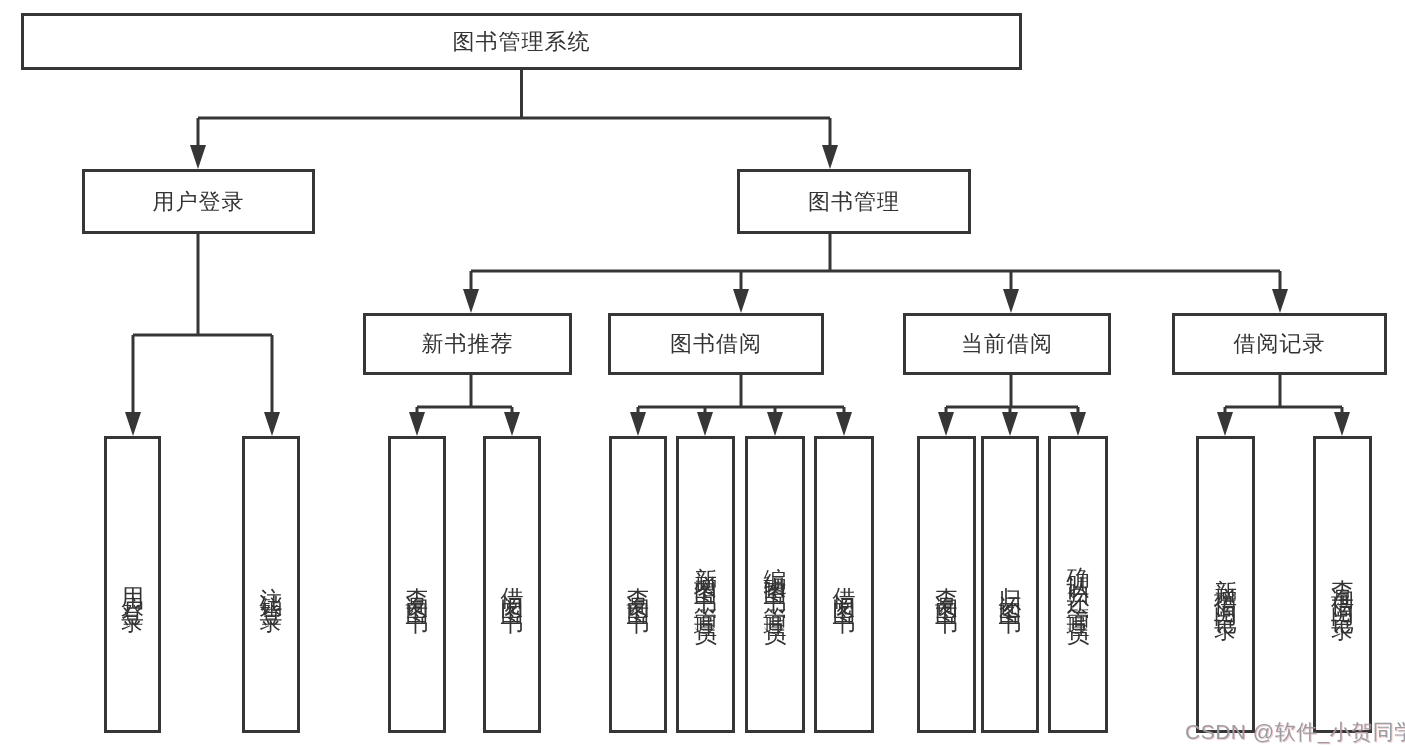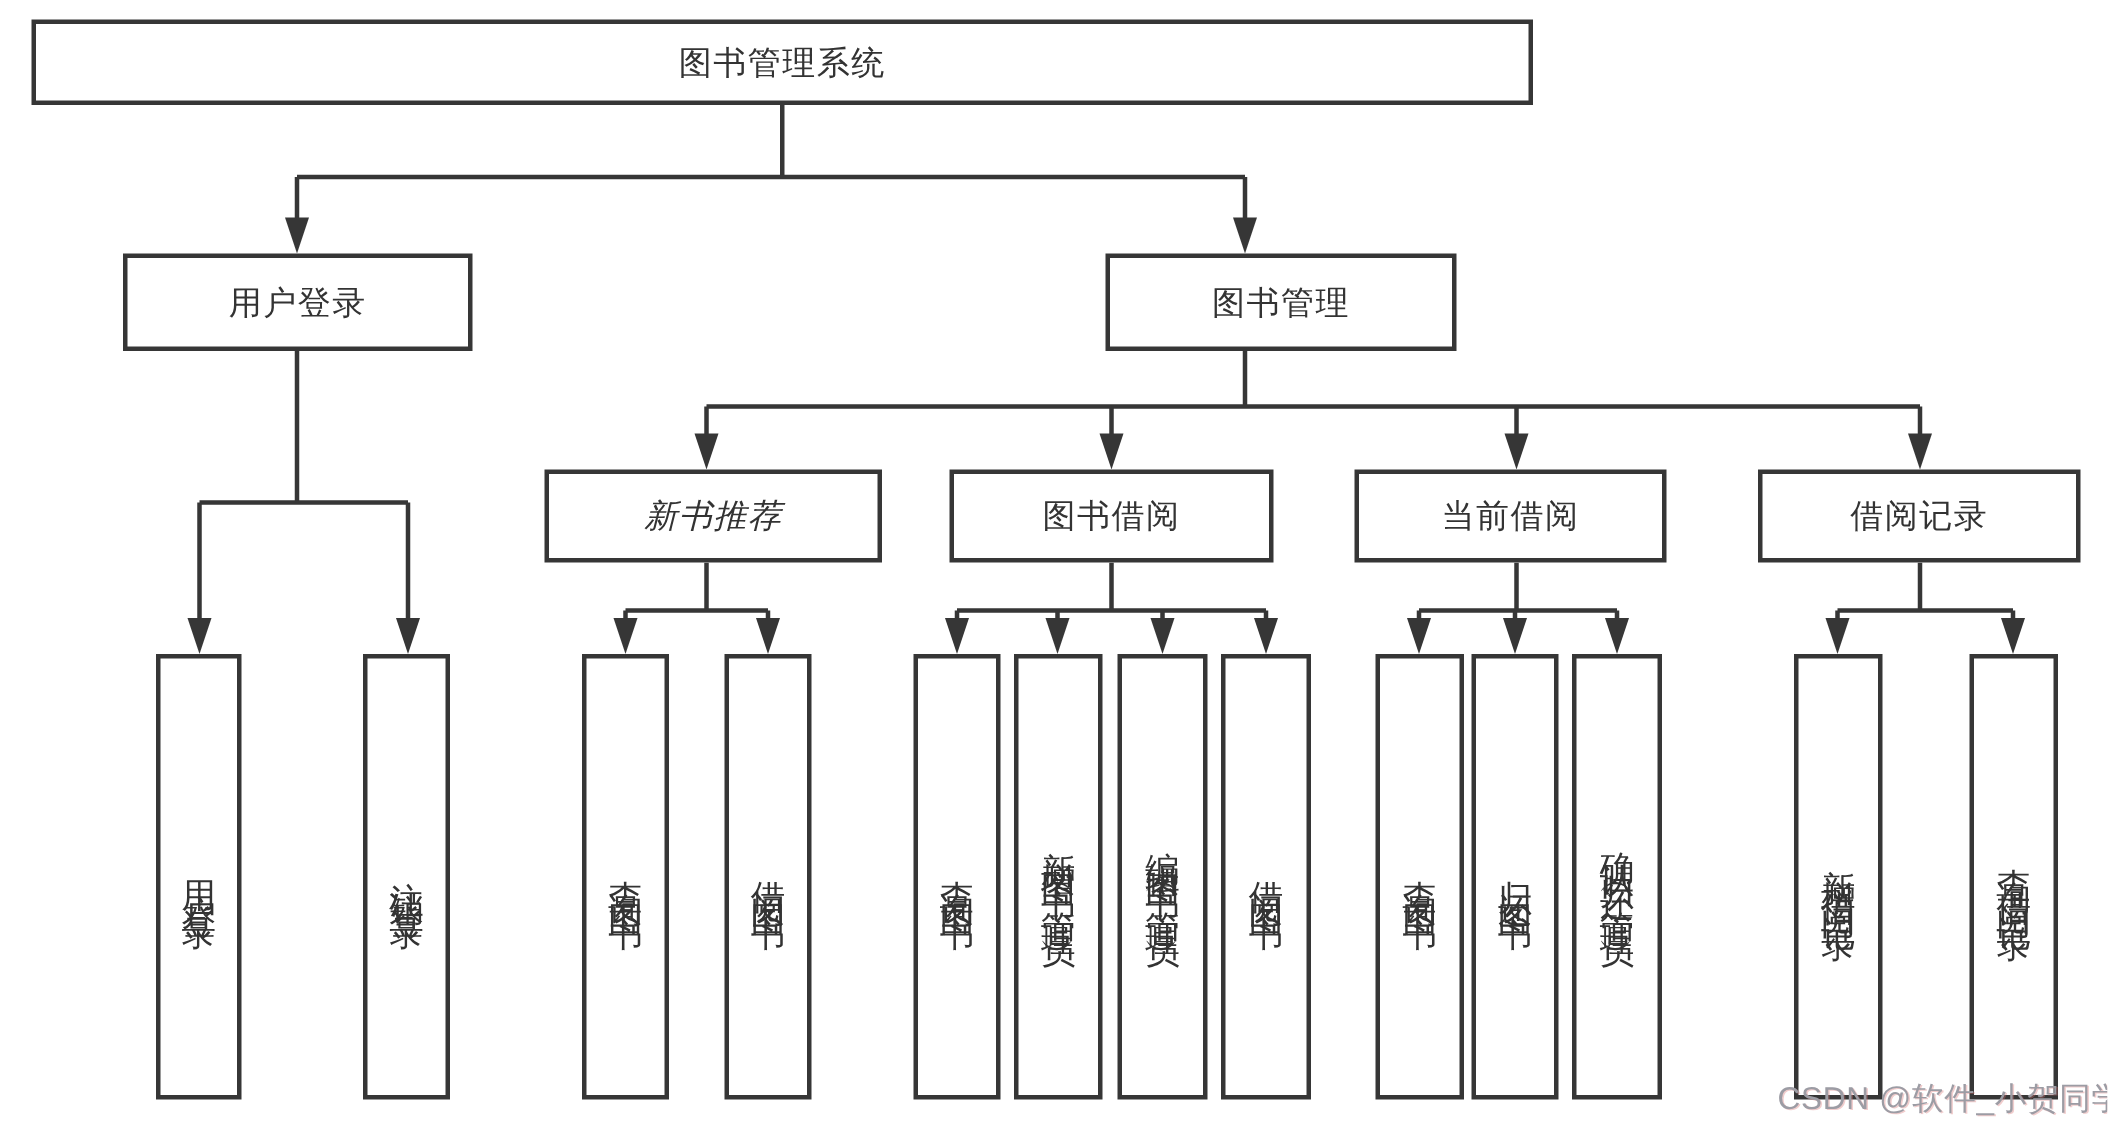--- a/index.html
+++ b/index.html
@@ -22,22 +22,22 @@
     display:flex; align-items:center; justify-content:center; z-index:2;
   }
   .leaf span {
     writing-mode:vertical-rl; text-orientation:mixed;
     font-size:23px; letter-spacing:8px; color:#333333; line-height:1;
   }
   
   .b-root { left:21px;  top:13px;  width:1001px; height:57px; }
   .b-l2a  { left:82px;  top:169px; width:233px;  height:65px; }
   .b-l2b  { left:713px; top:169px; width:234px;  height:65px;margin-left:24px; }
-  .b-l3a  { left:363px; top:313px; width:225px;  height:62px;font-style:italic; }
-  .b-l3b  { left:633px; top:313px; width:216px;  height:62px; }
+  .b-l3a  { left:363px; top:313px; width:209px;  height:62px; }
+  .b-l3b  { left:608px; top:313px; width:216px;  height:62px; }
   .b-l3c  { left:903px; top:313px; width:208px;  height:62px; }
   .b-l3d  { left:1172px;top:313px; width:215px;  height:62px; }
   
   .f1 {left:104px;width:57px} .f2 {left:242px;width:58px}
   .f3 {left:388px;width:58px} .f4 {left:483px;width:58px}
   .f5 {left:609px;width:58px} .f6 {left:676px;width:59px}
   .f7 {left:745px;width:60px} .f8 {left:814px;width:60px}
   .f9 {left:917px;width:59px} .f10{left:981px;width:58px}
   .f11{left:1048px;width:60px}.f12{left:1196px;width:59px}
   .f13{left:1313px;width:59px}

